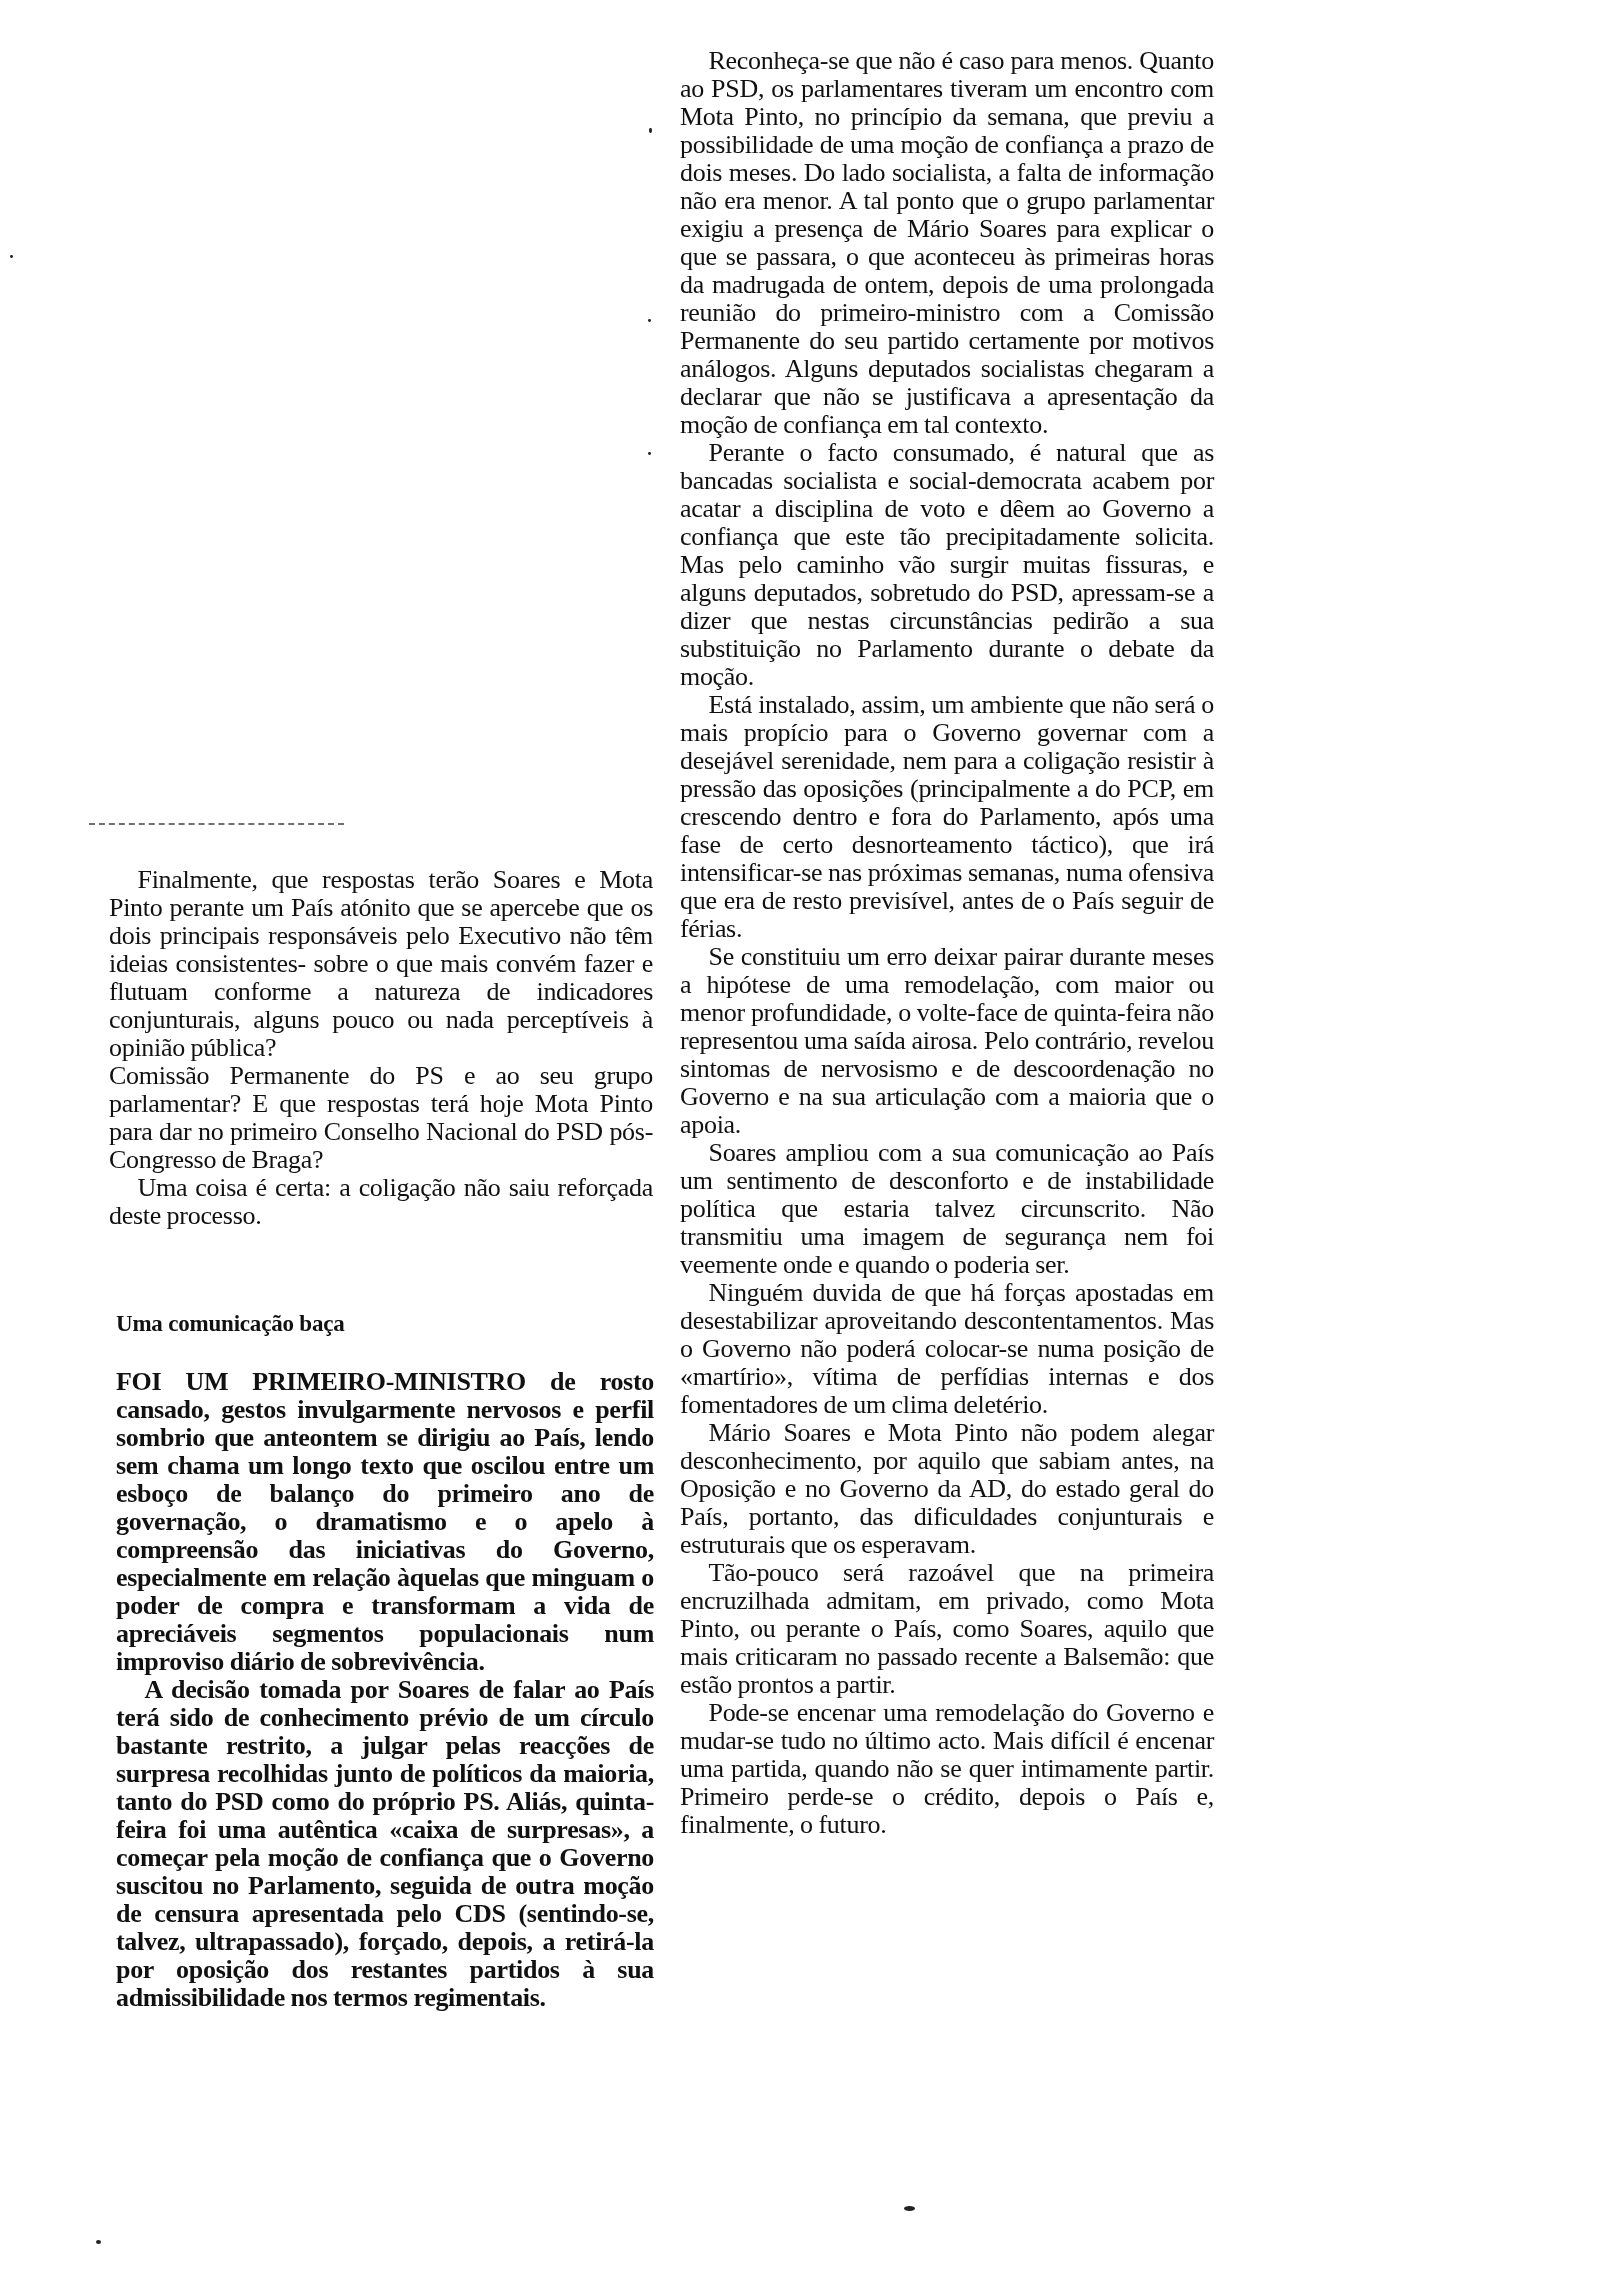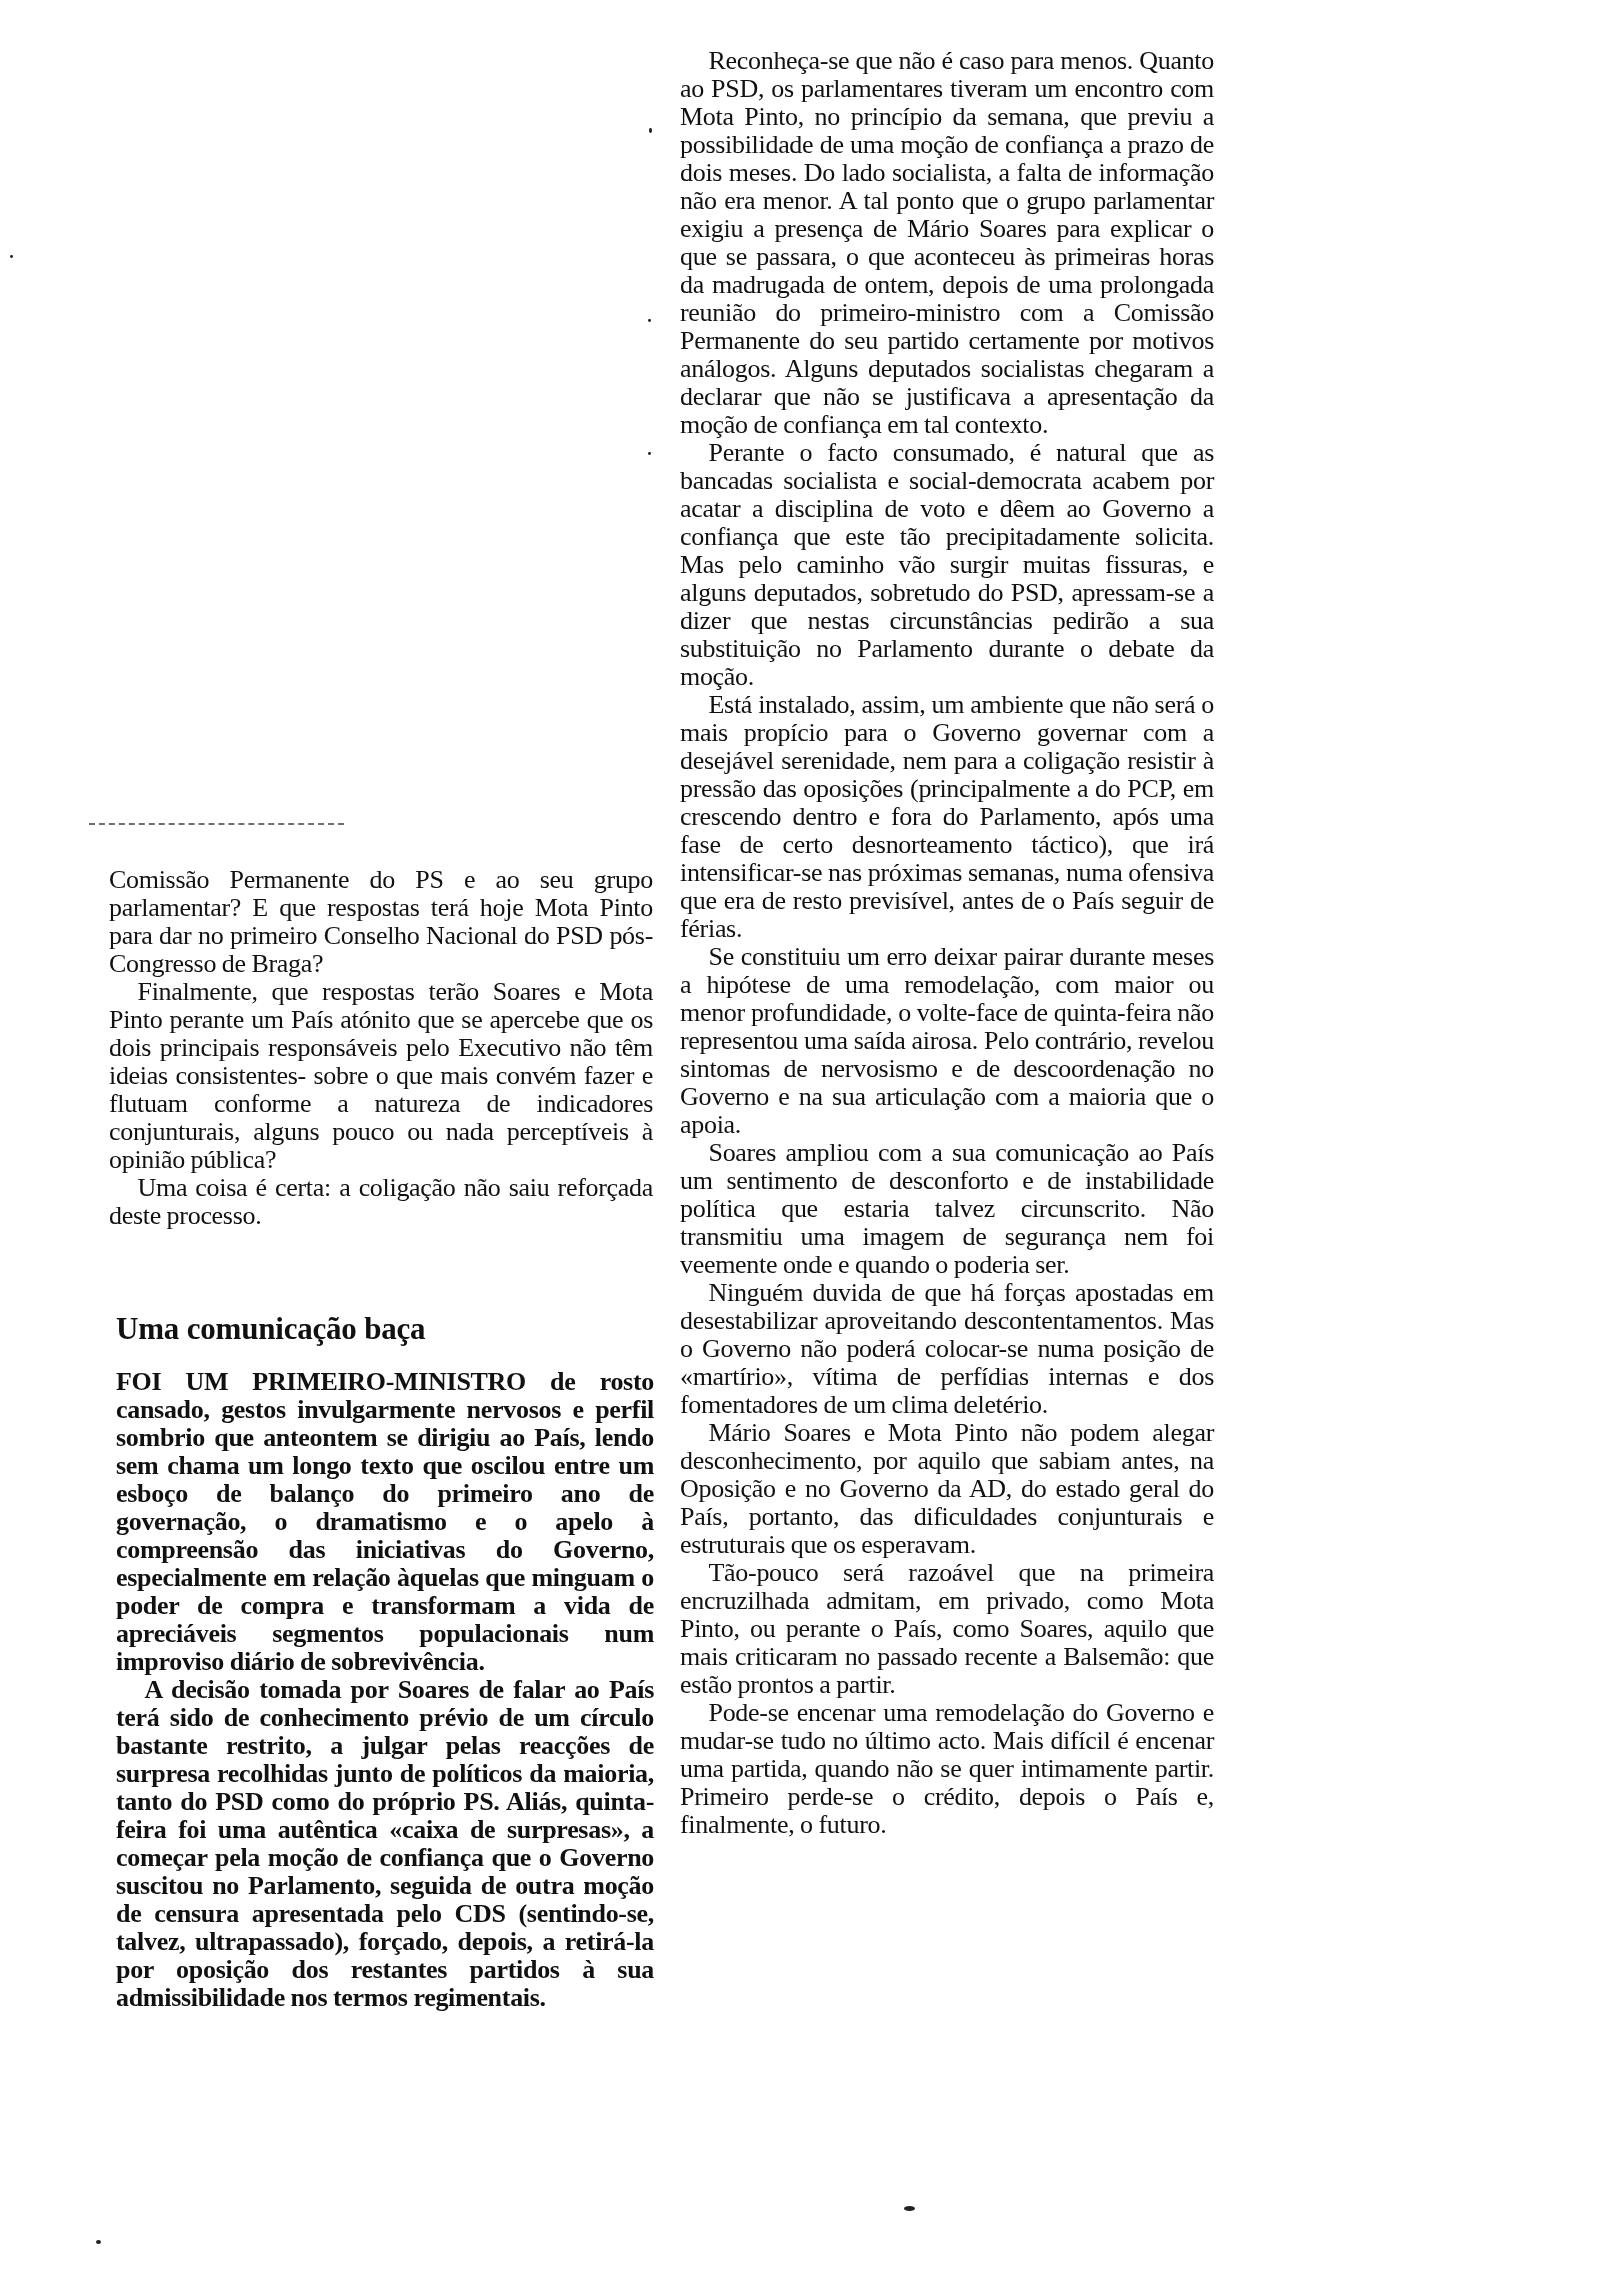--- a/index.html
+++ b/index.html
@@ -4,35 +4,35 @@
 <style>
   html, body { margin:0; padding:0; background:#ffffff; }
   body { width:1612px; height:2295px; position:relative; overflow:hidden;
          font-family:"Liberation Serif", "DejaVu Serif", serif; color:#111; }
   .col { position:absolute; }
   .col-left { left:109px; top:866px; width:544px; }
   .col-right { left:680px; top:47px; width:534px; }
   .para { margin:0; font-size:26px; line-height:28px; text-align:justify;
           text-indent:0; letter-spacing:-0.3px; word-spacing:-0.5px; }
   .para.indent { text-indent:28.5px; }
-  .heading { position:absolute; left:116px; top:1311px; font-size:31px; font-weight:bold;
+  .heading { position:absolute; left:116px; top:1311px; font-size:23px; font-weight:bold;
              font-family:"Liberation Serif", serif; letter-spacing:-0.2px; margin:0; }
   .lead-col { position:absolute; left:116px; top:1368px; width:538px;font-weight:bold; }
   .rule { position:absolute; left:89px; top:823px; width:255px; height:0;
           border-top:2px dashed #333; opacity:0.7; }
   .speck { position:absolute; background:#222; border-radius:50%; }
 </style>
 </head>
 <body>
 
 <div class="rule"></div>
 
 <div class="col col-left">
+  <p class="para indent">Finalmente, que respostas terão Soares e Mota Pinto perante um País atónito que se apercebe que os dois principais responsáveis pelo Executivo não têm ideias consistentes- sobre o que mais convém fazer e flutuam conforme a natureza de indicadores conjunturais, alguns pouco ou nada perceptíveis à opinião pública?</p>
   <p class="para">Comissão Permanente do PS e ao seu grupo parlamentar? E que respostas terá hoje Mota Pinto para dar no primeiro Conselho Nacional do PSD pós-Congresso de Braga?</p>
-  <p class="para indent">Finalmente, que respostas terão Soares e Mota Pinto perante um País atónito que se apercebe que os dois principais responsáveis pelo Executivo não têm ideias consistentes- sobre o que mais convém fazer e flutuam conforme a natureza de indicadores conjunturais, alguns pouco ou nada perceptíveis à opinião pública?</p>
   <p class="para indent">Uma coisa é certa: a coligação não saiu reforçada deste processo.</p>
 </div>
 
 <h2 class="heading">Uma comunicação baça</h2>
 
 <div class="lead-col">
   <p class="para">FOI UM PRIMEIRO-MINISTRO de rosto cansado, gestos invulgarmente nervosos e perfil sombrio que anteontem se dirigiu ao País, lendo sem chama um longo texto que oscilou entre um esboço de balanço do primeiro ano de governação, o dramatismo e o apelo à compreensão das iniciativas do Governo, especialmente em relação àquelas que minguam o poder de compra e transformam a vida de apreciáveis segmentos populacionais num improviso diário de sobrevivência.</p>
   <p class="para indent">A decisão tomada por Soares de falar ao País terá sido de conhecimento prévio de um círculo bastante restrito, a julgar pelas reacções de surpresa recolhidas junto de políticos da maioria, tanto do PSD como do próprio PS. Aliás, quinta-feira foi uma autêntica «caixa de surpresas», a começar pela moção de confiança que o Governo suscitou no Parlamento, seguida de outra moção de censura apresentada pelo CDS (sentindo-se, talvez, ultrapassado), forçado, depois, a retirá-la por oposição dos restantes partidos à sua admissibilidade nos termos regimentais.</p>
 </div>
 

